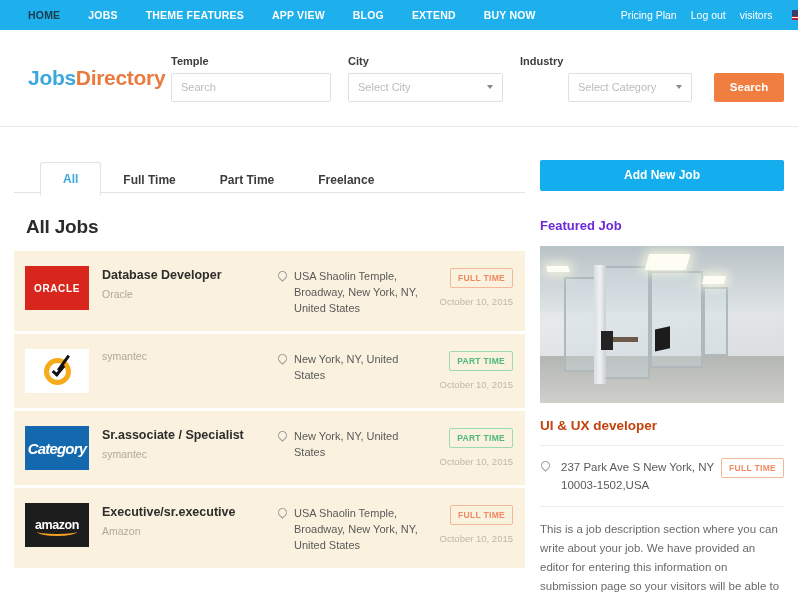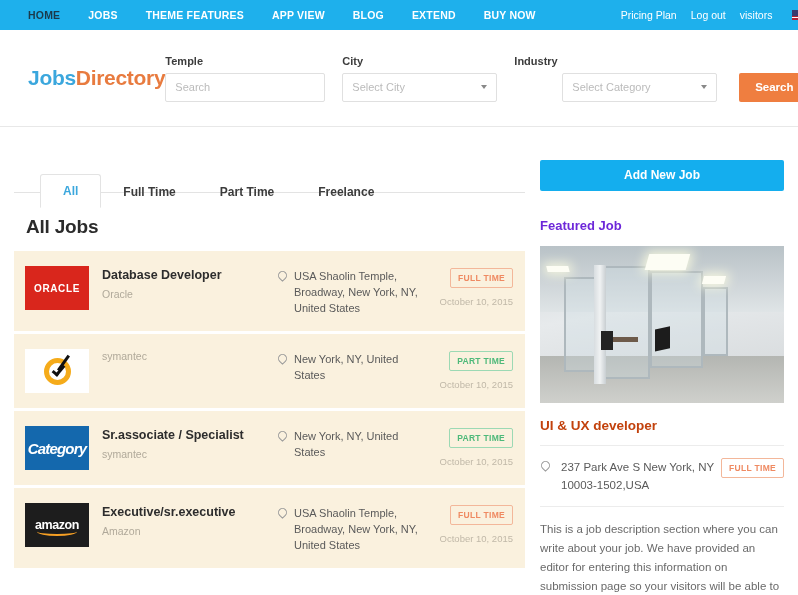--- a/index.html
+++ b/index.html
@@ -99,21 +99,21 @@
     border-radius: 2px;
     display: flex;
     align-items: center;
     padding: 0 9px;
     font-size: 11px;
     color: #bbbbbb;
     position: relative;
   }
   .field .ctl.kw { width: 160px; }
   .field .ctl.city { width: 155px; }
-  .field .ctl.ind { width: 155px; margin-left: 48px; }
+  .field .ctl.ind { width: 124px; margin-left: 48px; }
   .field .ctl .sel-caret {
     position: absolute;
     right: 9px;
     width: 0; height: 0;
     border-left: 3.5px solid transparent;
     border-right: 3.5px solid transparent;
     border-top: 4px solid #888;
   }
   .searchbtn {
     width: 70px; height: 29px;
@@ -145,21 +145,21 @@
     padding-left: 26px;
   }
   .tab {
     font-size: 12px;
     font-weight: bold;
     color: #3c3c3c;
     padding: 0 22px;
     line-height: 32px;
     text-decoration: none;
     position: relative;
-    top: 16px;
+    top: 4px;
   }
   .tab.active {
     color: #3ba7dd;
     background: #ffffff;
     border: 1px solid #e3e3e3;
     border-bottom: 1px solid #ffffff;
     border-radius: 3px 3px 0 0;
   }
 
   .section-title {

